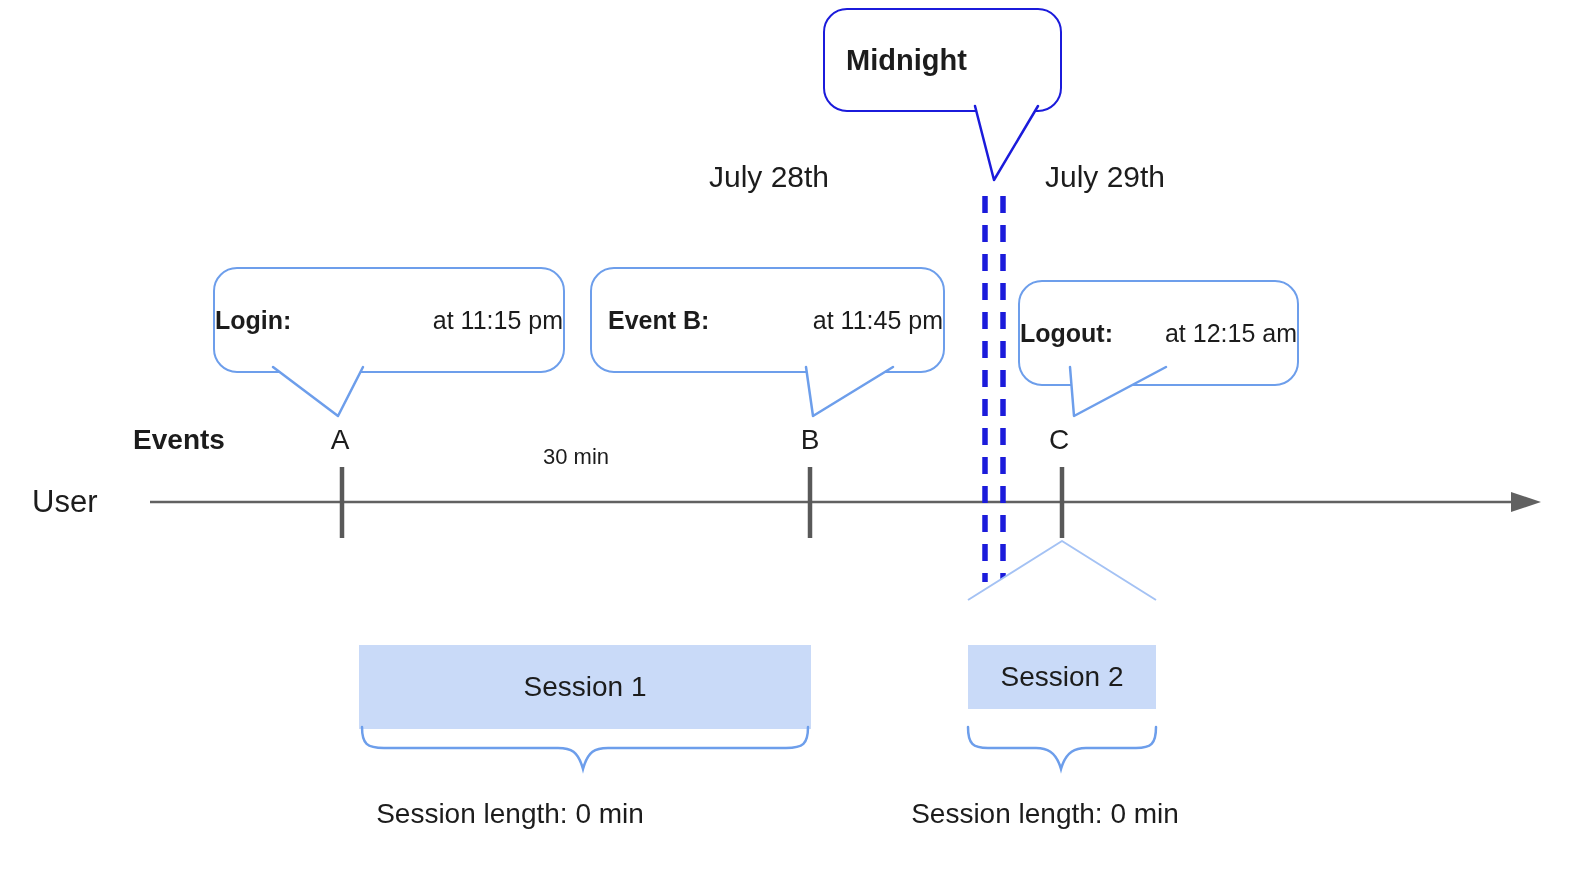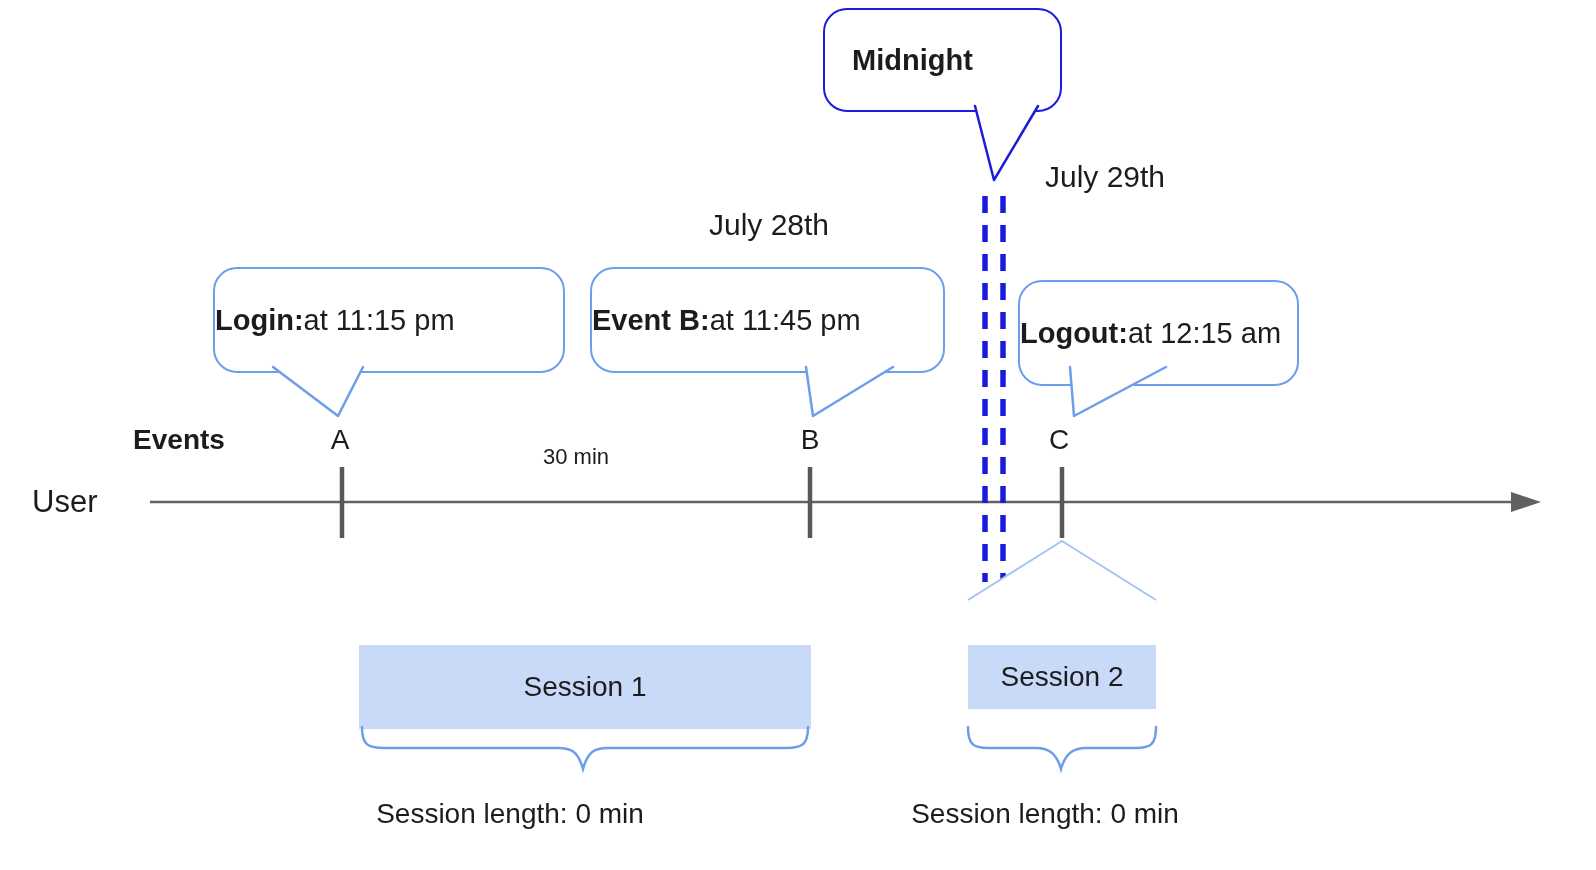--- a/index.html
+++ b/index.html
@@ -13,25 +13,25 @@
   .tl-line{stroke:var(--axis_gray);stroke-width:2.5;fill:none;}
   .tick{stroke:var(--tick_gray);stroke-width:4.5;}
   .arrow{fill:var(--axis_gray);stroke:none;}
   .dash{stroke:var(--midnight_border);stroke-width:5.5;stroke-dasharray:17 12;fill:none;}
   .tail{fill:#ffffff;stroke:var(--bubble_border);stroke-width:2.5;stroke-linejoin:round;stroke-linecap:round;}
   .tail-deep{fill:#ffffff;stroke:var(--midnight_border);stroke-width:2.5;stroke-linejoin:round;stroke-linecap:round;}
   .funnel{fill:#ffffff;stroke:var(--funnel_stroke);stroke-width:2;stroke-linejoin:round;}
   .brace{fill:none;stroke:var(--bubble_border);stroke-width:2.5;stroke-linecap:round;}
   .bubble{
     position:absolute;box-sizing:border-box;border:2.5px solid var(--bubble_border);
-    border-radius:24px;background:#ffffff;display:flex;align-items:center;justify-content:flex-start;
-    font-size:29px;
+    border-radius:24px;background:#ffffff;display:flex;align-items:center;justify-content:space-between;
+    font-size:25px;
   }
   .bubble .b{font-weight:bold;}
-  .bubble-deep{border-color:var(--midnight_border);justify-content:flex-start;padding-left:27px;font-weight:bold;font-size:29px;}
+  .bubble-deep{border-color:var(--midnight_border);justify-content:flex-start;padding-left:21px;font-weight:bold;font-size:29px;}
   .session-box{
     position:absolute;background:var(--session_fill);display:flex;align-items:center;justify-content:center;
     font-size:28px;
     margin-top:45px;
   }
   .date-label{font-size:30px;}
   .small-label{font-size:22px;}
   .axis-label{font-size:28px;}
   .user-label{font-size:31px;}
   .marker-letter{font-size:28px;}
@@ -49,31 +49,31 @@
 
 <div class="bubble bubble-deep" style="left:823px;top:8px;width:239px;height:104px;">
   <span>Midnight</span>
 </div>
 
 <div class="bubble" style="left:213px;top:267px;width:352px;height:106px;">
   <span class="b">Login:</span>
     <span> at 11:15 pm</span>
 </div>
 
-<div class="bubble" style="left:590px;top:267px;width:355px;height:106px;">
+<div class="bubble" style="left:590px;top:267px;width:355px;height:106px;padding-left:16px;">
   <span class="b">Event B:</span>
     <span> at 11:45 pm</span>
 </div>
 
 <div class="bubble" style="left:1018px;top:280px;width:281px;height:106px;">
   <span class="b">Logout:</span>
     <span> at 12:15 am</span>
 </div>
 
-<div class="abs ctr date-label" style="left:769px;top:160px;margin-top:48px;">July 28th</div>
+<div class="abs ctr date-label" style="left:769px;top:160px;">July 28th</div>
 <div class="abs ctr date-label" style="left:1105px;top:160px;">July 29th</div>
 
 <div class="abs ctr axis-label" style="left:179px;top:424px;font-weight:bold;">Events</div>
 <div class="abs ctr marker-letter" style="left:340px;top:424px;">A</div>
 <div class="abs ctr marker-letter" style="left:810px;top:424px;">B</div>
 <div class="abs ctr marker-letter" style="left:1059px;top:424px;">C</div>
 <div class="abs user-label" style="left:32px;top:484px;">User</div>
 <div class="abs ctr small-label" style="left:576px;top:444px;">30 min</div>
 
 <div class="abs ctr length-label" style="left:510px;top:798px;">Session length: 0 min</div>

